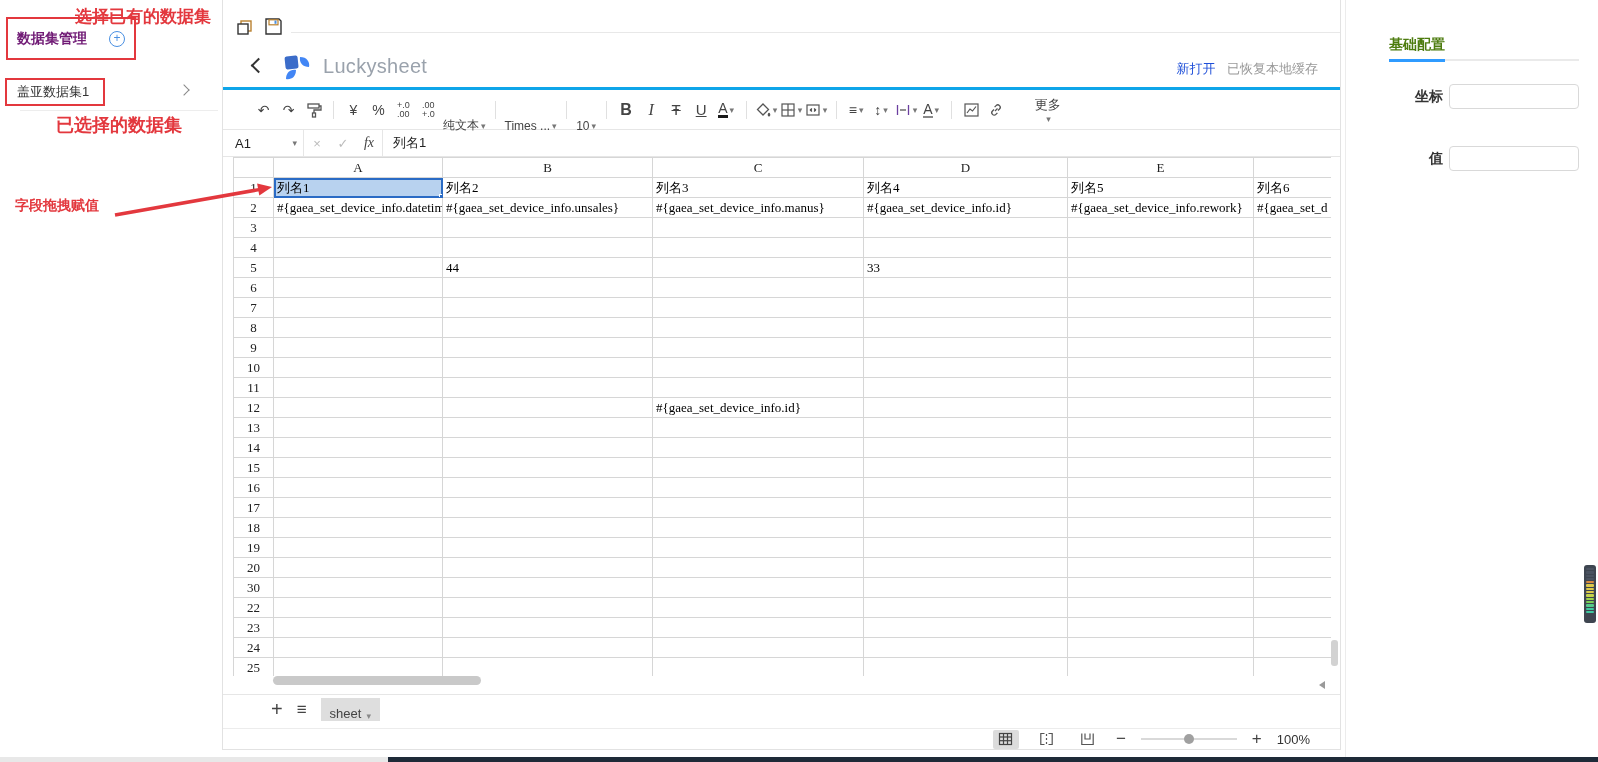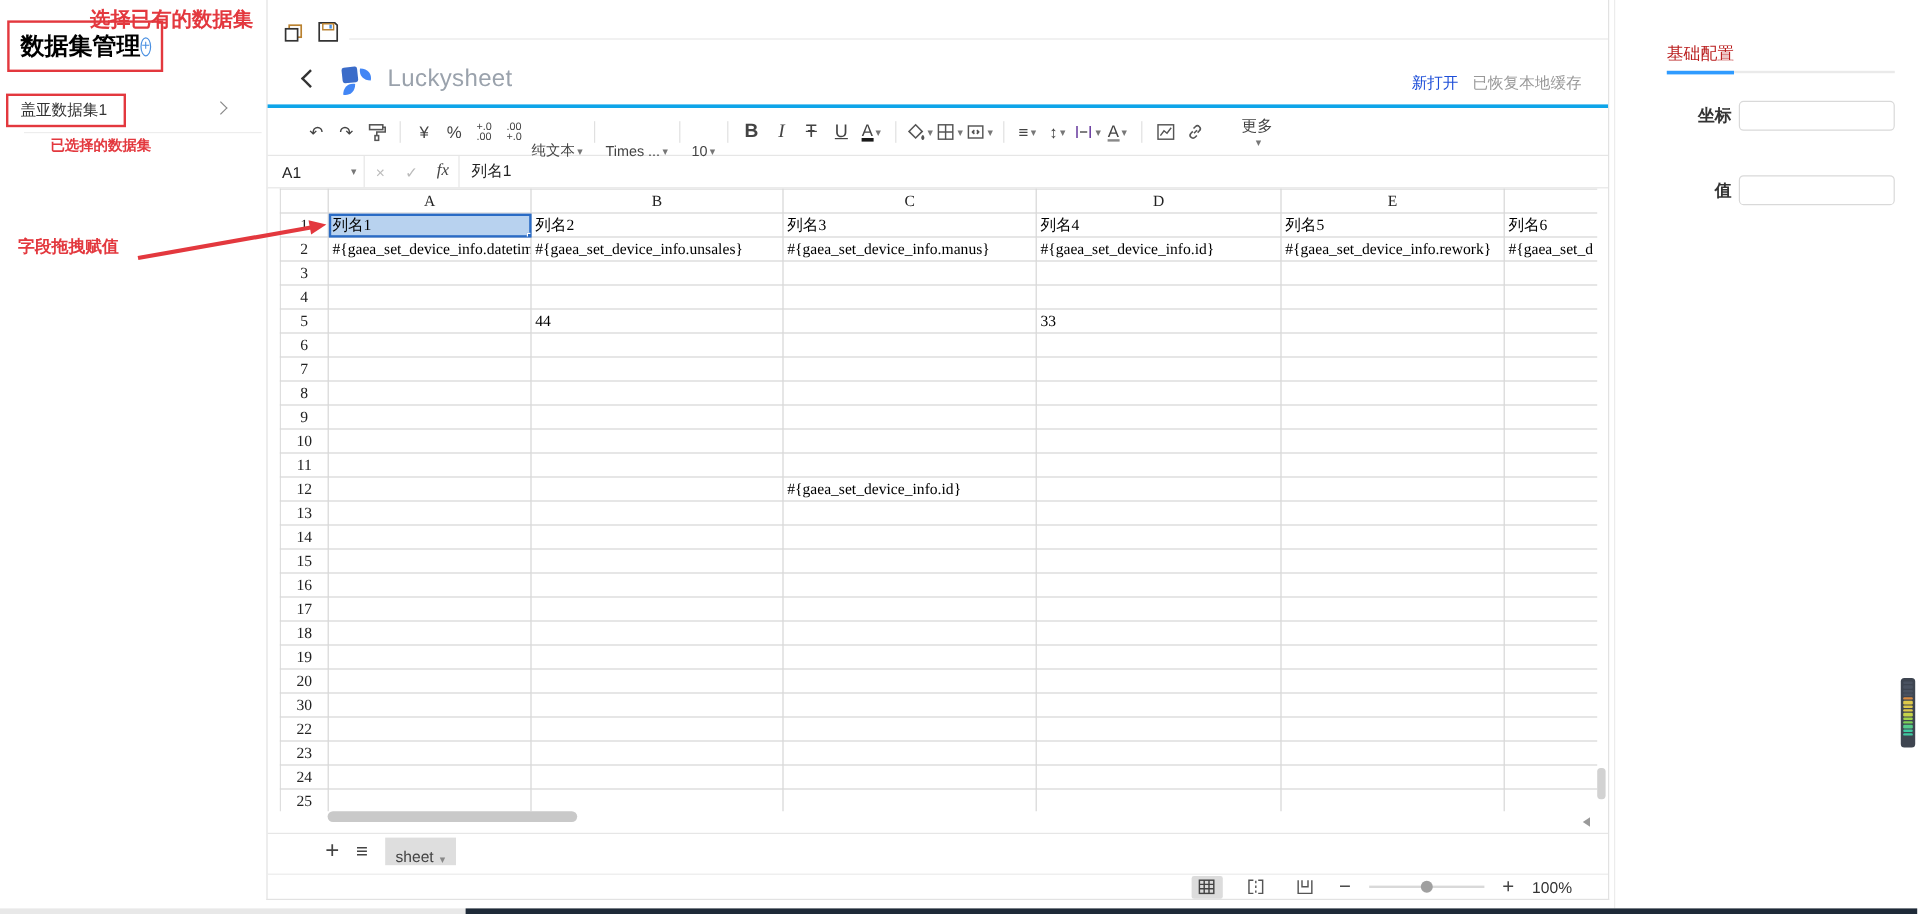--- a/index.html
+++ b/index.html
@@ -4,25 +4,25 @@
 <style>
   * { margin:0; padding:0; box-sizing:border-box; }
   html,body { background:#fff; }
   body { font-family:"Liberation Sans", sans-serif; }
   .stage { position:relative; width:1598px; height:762px; overflow:hidden; background:#fff; }
   .abs { position:absolute; }
 
   
   .ann { color:#e3383e; font-weight:bold; position:absolute; white-space:nowrap; }
   .ann-top { left:75px; top:5px; font-size:17px; }
-  .ann-mid { left:42px; top:113px; font-size:12px; }
+  .ann-mid { left:56px; top:113px; font-size:18px; }
   .ann-low { left:15px; top:197px; font-size:14px; }
   .redbox { position:absolute; border:2px solid #e3383e; background:transparent; }
   .dsm-box { left:6px; top:17px; width:130px; height:43px; display:flex; align-items:center; justify-content:space-between; padding:0 9px; }
-  .dsm-title { font-size:20px; font-weight:600; color:#000000; white-space:nowrap; }
+  .dsm-title { font-size:14px; font-weight:600; color:#701a75; white-space:nowrap; }
   .plus-circle { width:16px; height:16px; border:1px solid #4a90e2; border-radius:50%; color:#4a90e2; font-size:12px; line-height:13px; text-align:center; cursor:pointer; }
   .ds-box { left:5px; top:78px; width:100px; height:28px; display:flex; align-items:center; padding:0 10px; }
   .ds-name { font-size:13px; color:#333; white-space:nowrap; }
   .chev-r { position:absolute; left:180px; top:86px; width:8px; height:8px; border-top:1.5px solid #888; border-right:1.5px solid #888; transform:rotate(45deg); cursor:pointer; }
   .side-div { position:absolute; left:20px; top:110px; width:198px; height:1px; background:#ededed; }
   .arrow-svg { position:absolute; left:105px; top:172px; z-index:40; pointer-events:none; }
 
   
   .panel { position:absolute; left:222px; top:0; width:1119px; height:750px; background:#fff;
            border-left:1px solid #e2e2e2; border-right:1px solid #e2e2e2; border-bottom:1px solid #e2e2e2; }
@@ -576,21 +576,21 @@
       <span class="zoom-minus">−</span>
       <span class="slider">
           <span class="knob"></span>
         </span>
       <span class="zoom-plus">+</span>
       <span class="zoomtext">100%</span>
     </div>
   </div>
 
   <div class="config">
-    <div class="cfg-title" style="color: #b91c1c;">基础配置</div>
+    <div class="cfg-title" style="color: #4d7c0f; font-weight: bold;">基础配置</div>
     <div class="cfg-tabline">
         <span class="cfg-ink" style="background: rgb(47, 155, 255);"></span>
       </div>
     <div class="cfg-label" style="left:40px;top:88px;">坐标</div>
     <input class="cfg-input" style="left: 103px; top: 84px;" value="">
     <div class="cfg-label" style="left:40px;top:150px;">值</div>
     <input class="cfg-input" style="left: 103px; top: 146px;" value="">
   </div>
 
   <div class="meter">

